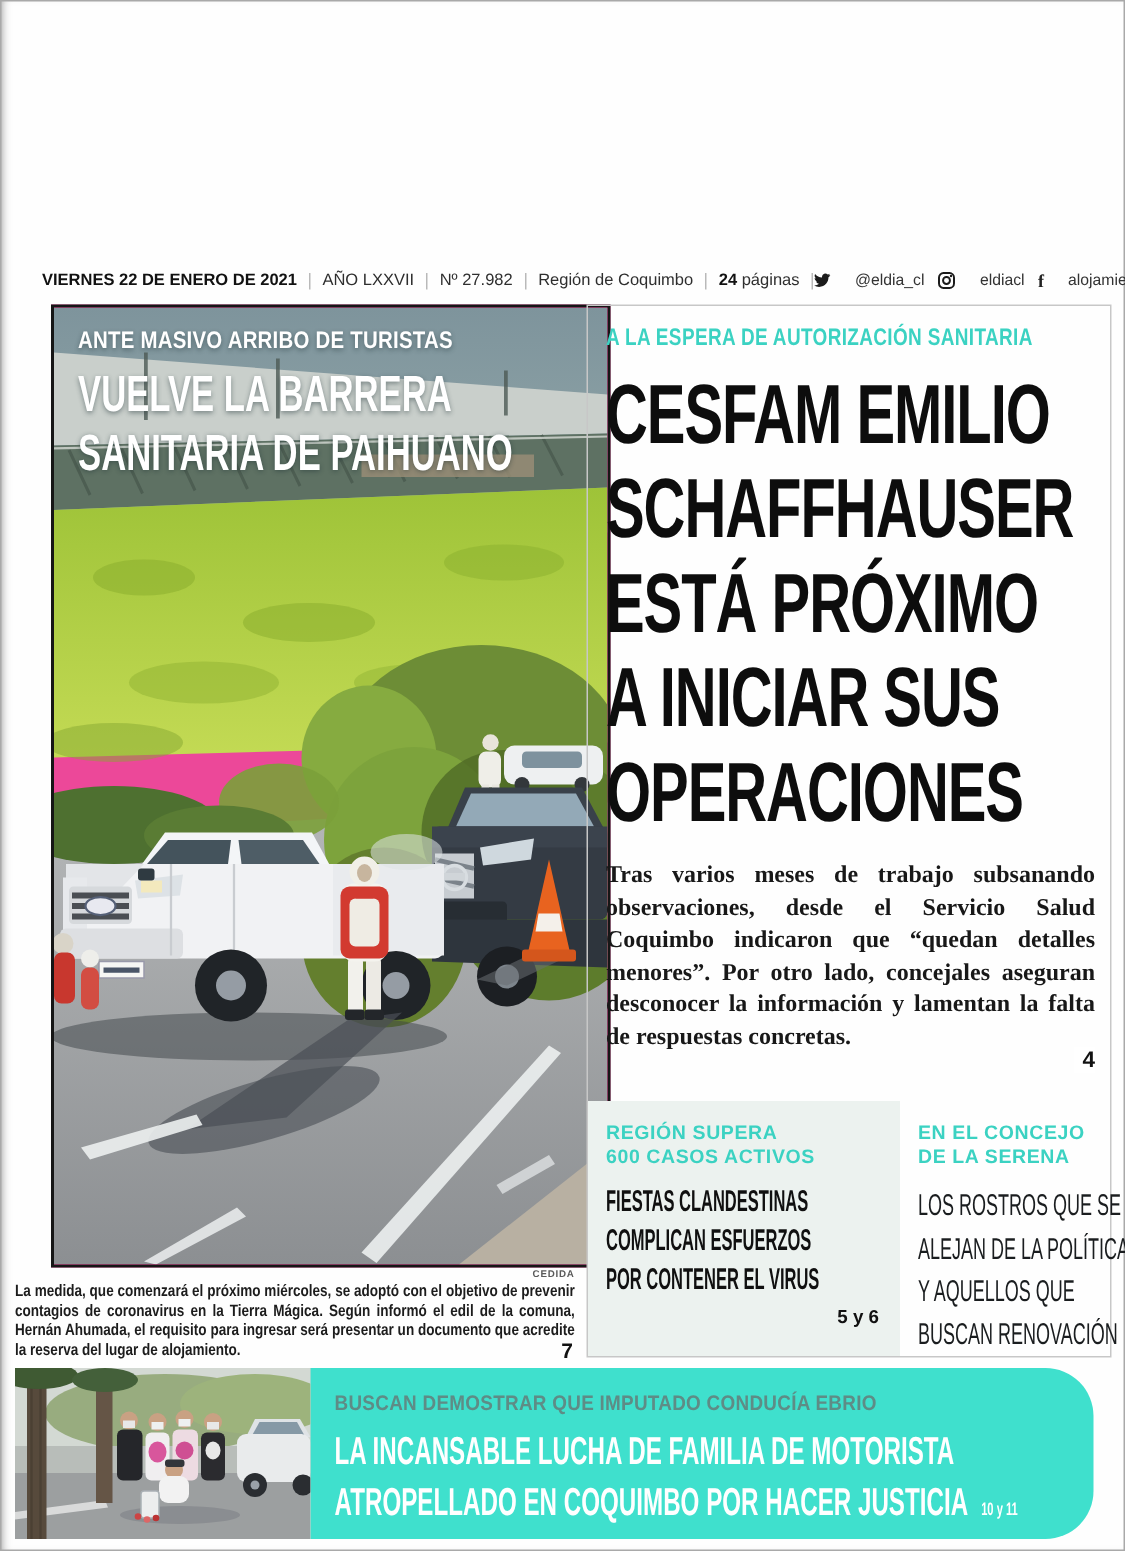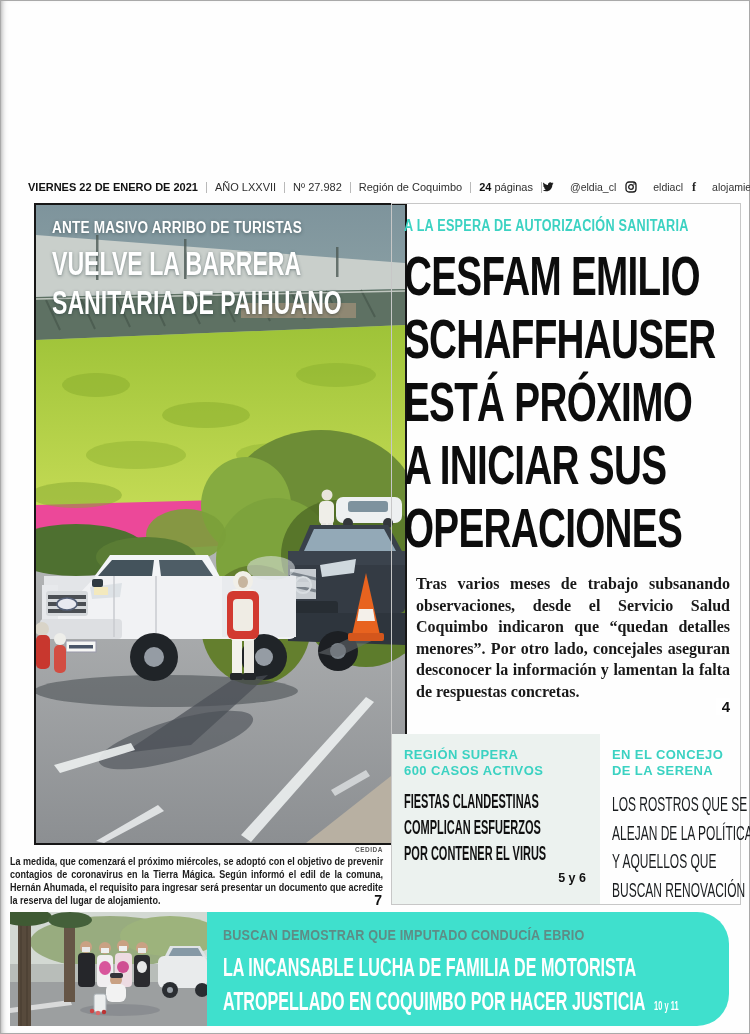--- a/index.html
+++ b/index.html
@@ -42,21 +42,21 @@
   .caption{font-size:11px;font-weight:bold;line-height:12.9px;text-align:justify;color:#1c1c1c;
            width:122%;transform:scaleX(.82);transform-origin:left top;}
   .caption-page{position:absolute;right:1px;bottom:3px;font-size:14px;font-weight:bold;color:#111;background:#fefefe;padding-left:6px;}
   
   .right-col{position:absolute;left:391px;top:203px;width:350px;height:702px;border:1px solid #c7c7c7;
              padding:13px 10px 0 12px;}
   .main-kicker{color:#3bd2c2;font-size:16px;font-weight:bold;width:127%;transform:scaleX(.79);
                white-space:nowrap;letter-spacing:.3px;}
   .main-headline{margin-top:9px;color:#0d0d0d;font-size:56px;font-weight:bold;line-height:63px;
                  width:145%;transform:scaleX(.69);white-space:nowrap;letter-spacing:-1px;}
-  .main-body{position:relative;margin-top:14px;height:140px;margin-left:12px;}
+  .main-body{position:relative;margin-top:14px;height:140px;}
   .main-body p{margin:0;font-family:"Liberation Serif",serif;font-weight:bold;font-size:16px;
                line-height:21.5px;text-align:justify;color:#181818;}
   .main-page{position:absolute;right:0;bottom:-2px;font-size:15px;font-weight:bold;color:#111;background:#fff;padding-left:6px;}
   
   .subs{position:absolute;left:0;right:0;bottom:0;height:170px;display:flex;}
   .sub-left{width:208px;background:#ecf2ef;padding:13px 10px 0 12px;}
   .sub-divider{width:1px;background:#b9bfbc;margin-top:10px;margin-bottom:10px;}
   .sub-right{flex:1;padding:13px 6px 0 12px;}
   .sub-kicker{color:#3bd2c2;font-size:13px;font-weight:bold;line-height:16px;letter-spacing:.4px;white-space:nowrap;}
   .sub-headline-l{margin-top:9px;font-size:20px;font-weight:bold;line-height:26px;color:#101010;

